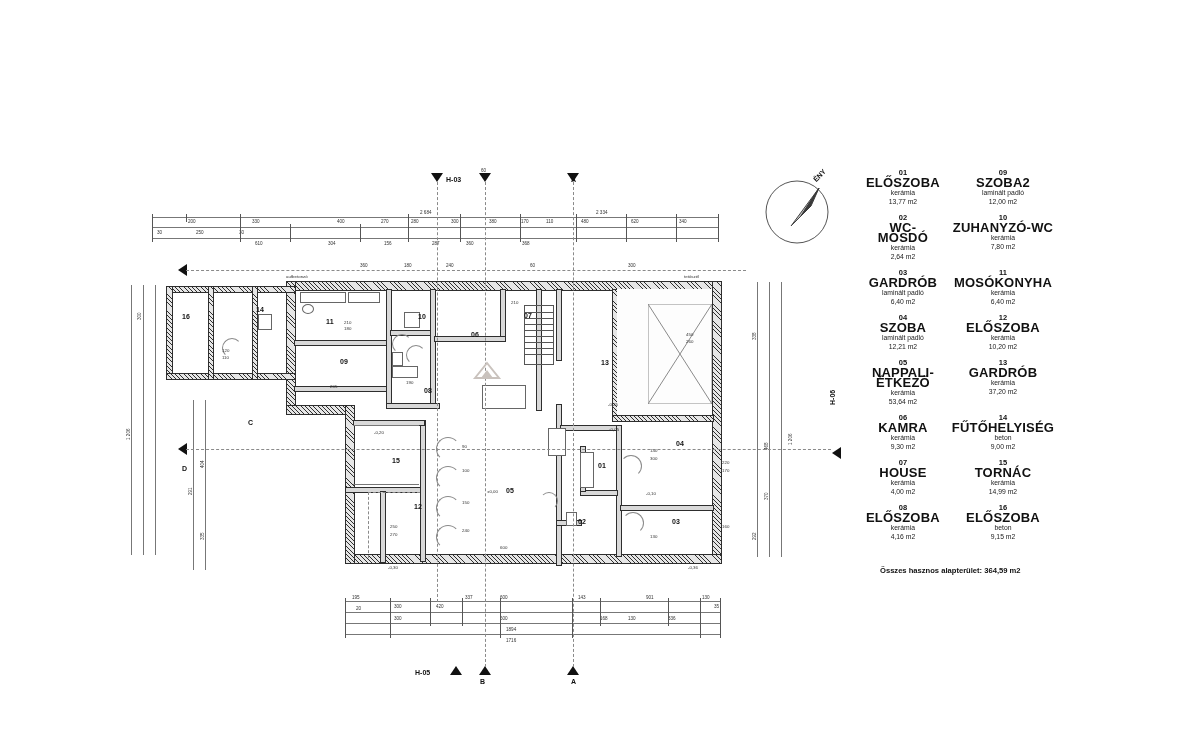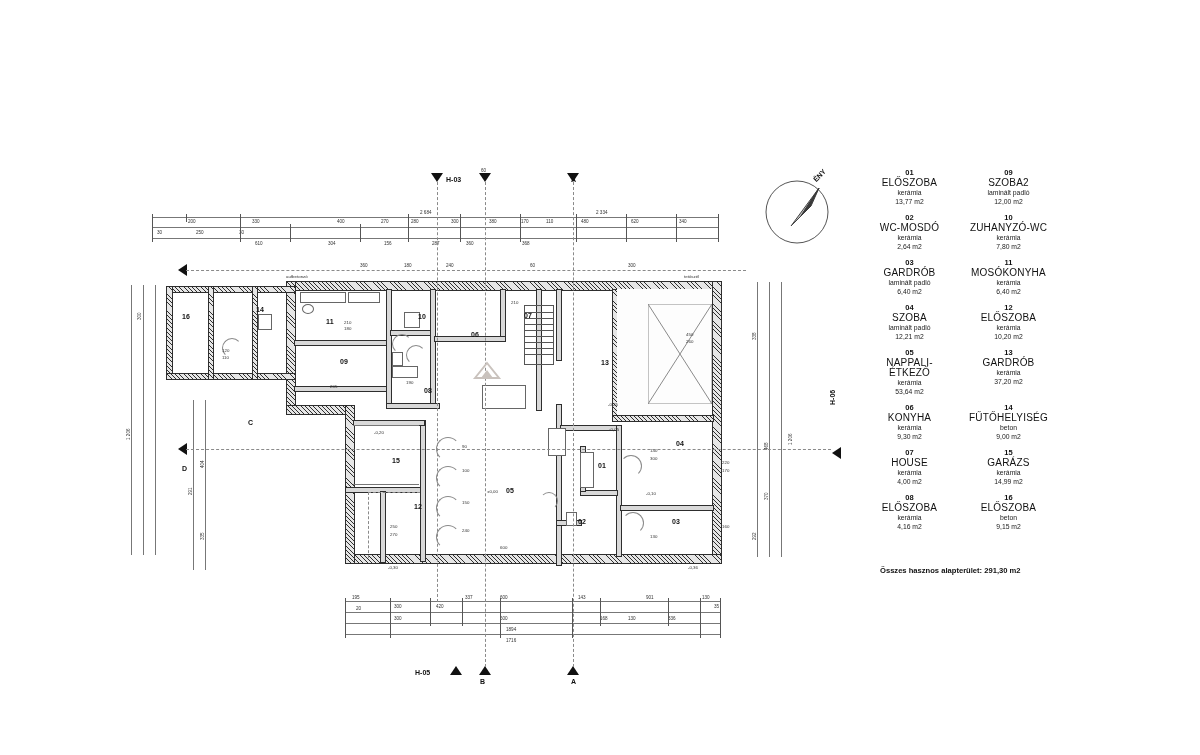--- a/index.html
+++ b/index.html
@@ -29,21 +29,21 @@
   
   .tri-down{position:absolute;width:0;height:0;border-left:6px solid transparent;border-right:6px solid transparent;border-top:9px solid #111;}
   .tri-left{position:absolute;width:0;height:0;border-top:6px solid transparent;border-bottom:6px solid transparent;border-right:9px solid #111;}
   .tri-up{position:absolute;width:0;height:0;border-left:6px solid transparent;border-right:6px solid transparent;border-bottom:9px solid #111;}
 
   
   .legend{position:absolute;left:866px;top:168px;width:186px;}
   .legend-grid{display:grid;grid-template-columns:1fr 1fr;gap:0px 12px;}
   .lgc{text-align:center;margin-bottom:7px;}
   .lg-num{font-size:7.5px;font-weight:bold;color:#111;line-height:10px;}
-  .lg-name{font-size:10px;font-weight:normal;color:#111;line-height:10px;letter-spacing:.2px;}
+  .lg-name{font-size:13px;font-weight:bold;color:#111;line-height:10px;letter-spacing:.2px;}
   .lg-mat{font-size:6.8px;color:#222;line-height:9px;}
   .lg-area{font-size:6.8px;color:#222;line-height:9px;}
   .legend-total{position:absolute;left:880px;top:566px;font-size:7.6px;font-weight:bold;color:#111;}
 
   
   .north{position:absolute;left:757px;top:172px;width:80px;height:80px;}
   .north-lbl{position:absolute;left:812px;top:178px;font-size:7px;font-weight:bold;transform:rotate(-45deg);transform-origin:0 0;color:#111;}
 
   
   .wm{position:absolute;left:468px;top:355px;font-family:"Liberation Serif",serif;font-size:25px;letter-spacing:3px;color:#c9c2bd;font-weight:bold;}
@@ -404,55 +404,55 @@
       </div>
       <div class="lgc">
         <div class="lg-num">13</div>
         <div class="lg-name">GARDRÓB</div>
         <div class="lg-mat">kerámia</div>
         <div class="lg-area">37,20 m2</div>
       </div>
 
       <div class="lgc">
         <div class="lg-num">06</div>
-        <div class="lg-name">KONYHA</div>
+        <div class="lg-name">KAMRA</div>
         <div class="lg-mat">kerámia</div>
         <div class="lg-area">9,30 m2</div>
       </div>
       <div class="lgc">
         <div class="lg-num">14</div>
         <div class="lg-name">FŰTŐHELYISÉG</div>
         <div class="lg-mat">beton</div>
         <div class="lg-area">9,00 m2</div>
       </div>
 
       <div class="lgc">
         <div class="lg-num">07</div>
         <div class="lg-name">HOUSE</div>
         <div class="lg-mat">kerámia</div>
         <div class="lg-area">4,00 m2</div>
       </div>
       <div class="lgc">
         <div class="lg-num">15</div>
-        <div class="lg-name">GARÁZS</div>
+        <div class="lg-name">TORNÁC</div>
         <div class="lg-mat">kerámia</div>
         <div class="lg-area">14,99 m2</div>
       </div>
 
       <div class="lgc">
         <div class="lg-num">08</div>
         <div class="lg-name">ELŐSZOBA</div>
         <div class="lg-mat">kerámia</div>
         <div class="lg-area">4,16 m2</div>
       </div>
       <div class="lgc">
         <div class="lg-num">16</div>
         <div class="lg-name">ELŐSZOBA</div>
         <div class="lg-mat">beton</div>
         <div class="lg-area">9,15 m2</div>
       </div>
 
     </div>
   </div>
 
-  <div class="legend-total">Összes hasznos alapterület: 291,30 m2</div>
+  <div class="legend-total">Összes hasznos alapterület: 364,59 m2</div>
 
 </div>
 
 </body></html>

